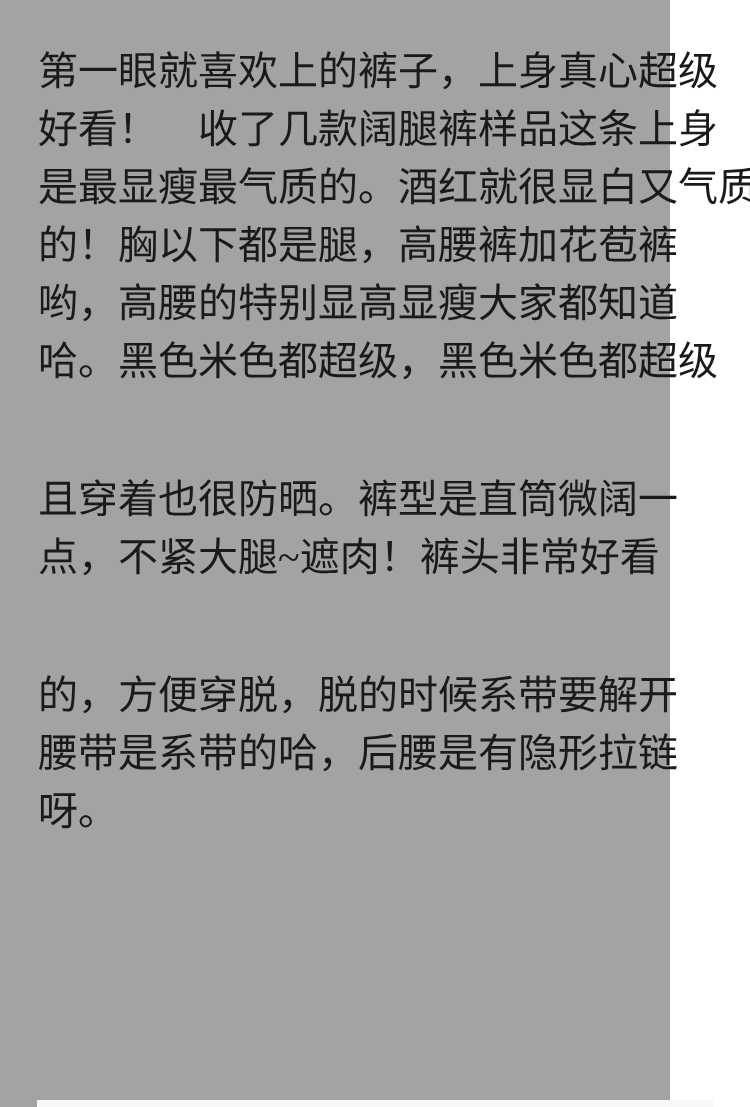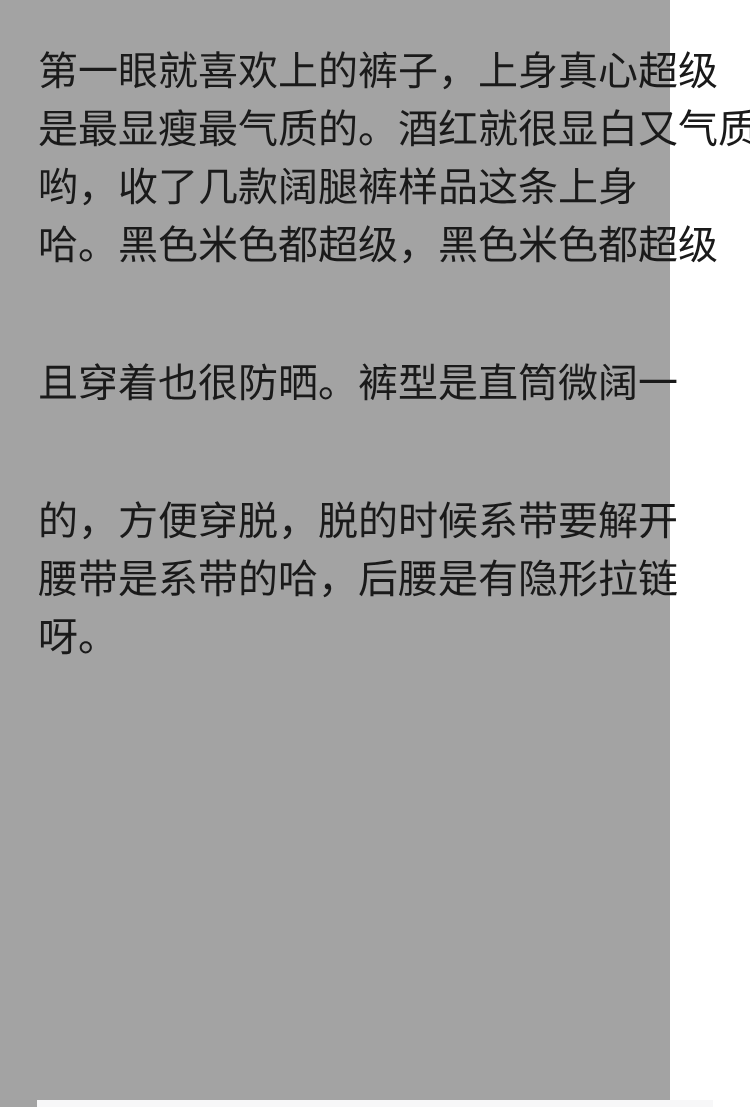--- a/index.html
+++ b/index.html
@@ -50,27 +50,30 @@
   }
 </style>
 </head>
 <body>
 
 <div class="page">
   <div class="content">
 
     <section class="para">
       <div class="line">第一眼就喜欢上的裤子，上身真心超级</div>
+      <div class="line">好看！　收了几款阔腿裤样品这条上身</div>
       <div class="line">是最显瘦最气质的。酒红就很显白又气质</div>
-      <div class="line">哟，收了几款阔腿裤样品这条上身</div>
+      <div class="line">的！胸以下都是腿，高腰裤加花苞裤</div>
+      <div class="line">哟，高腰的特别显高显瘦大家都知道</div>
       <div class="line">哈。黑色米色都超级，黑色米色都超级</div>
     </section>
 
     <section class="para">
       <div class="line">且穿着也很防晒。裤型是直筒微阔一</div>
+      <div class="line">点，不紧大腿~遮肉！裤头非常好看</div>
     </section>
 
     <section class="para">
       <div class="line">的，方便穿脱，脱的时候系带要解开</div>
       <div class="line">腰带是系带的哈，后腰是有隐形拉链</div>
       <div class="line">呀。</div>
     </section>
 
   </div>
 

